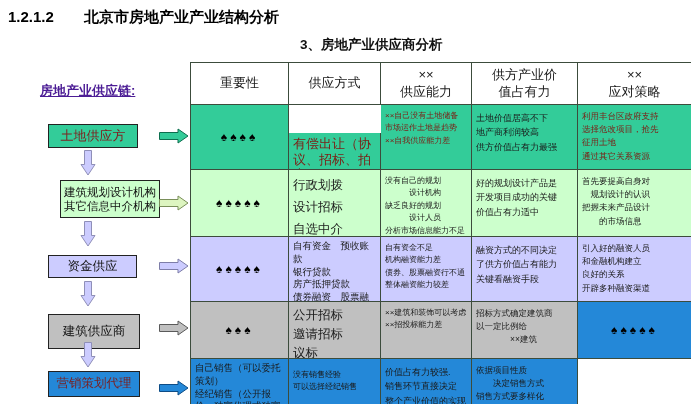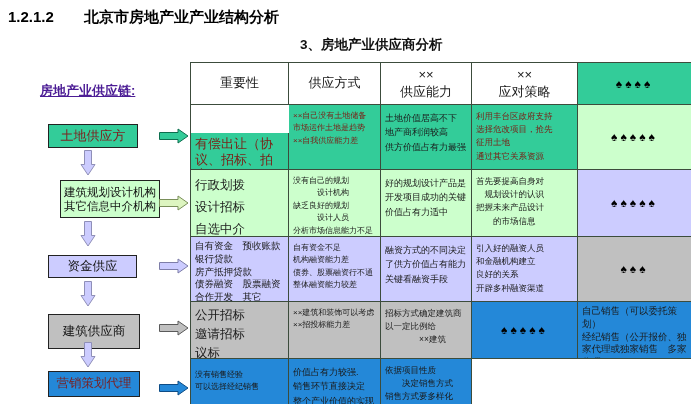--- a/index.html
+++ b/index.html
@@ -121,20 +121,22 @@
       <path d="M0.5,4.5 H19 V1 L29,8 L19,15 V11.5 H0.5 Z" fill="#2488D8" stroke="#0d4c86" stroke-width="1"></path>
     </svg>
 </span>
 
 <div class="abs table">
 
   <div class="cell hdr">重要性</div>
   <div class="cell hdr">供应方式</div>
   <div class="cell hdr">××
 供应能力</div>
+  <div class="cell hdr">供方产业价
+值占有力</div>
   <div class="cell hdr">××
 应对策略</div>
 
   <div class="cell imp r1">♠♠♠♠</div>
   <div class="cell m-lg maroon r1">有偿出让（协议、招标、拍卖）
 土地使用权转让</div>
   <div class="cell c3 maroon r1">××自己没有土地储备
 市场运作土地是趋势
 ××自我供应能力差</div>
   <div class="cell c4 r1">土地价值居高不下

